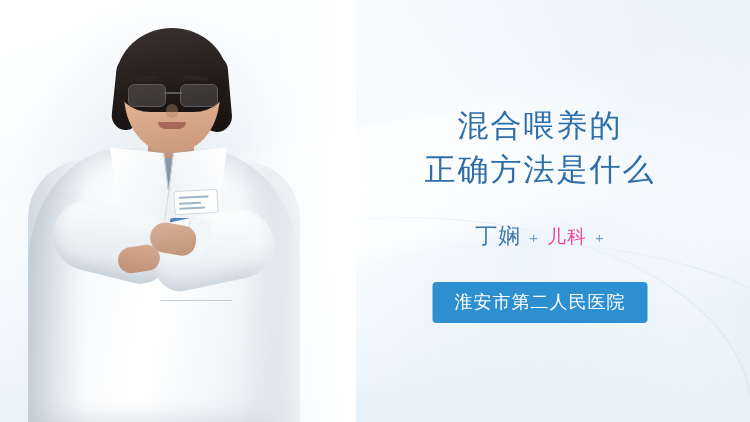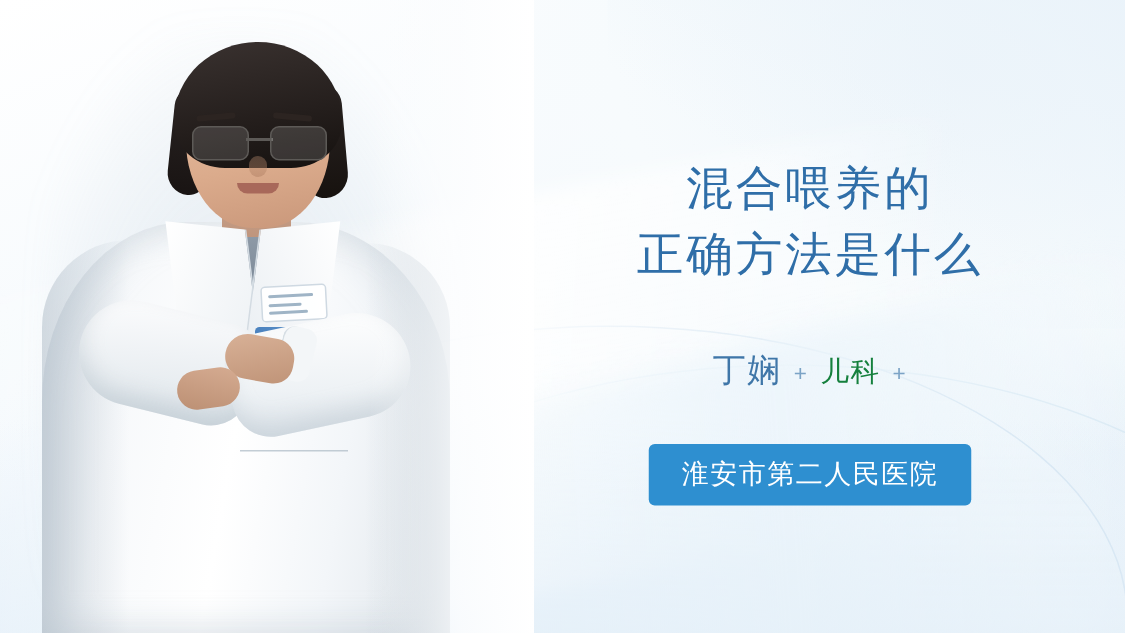--- a/index.html
+++ b/index.html
@@ -378,40 +378,40 @@
     color: #2f6ea8;
     font-size: 31px;
     line-height: 44px;
     letter-spacing: 2px;
     font-weight: 400;
     white-space: pre-line;
   }
   .credits {
     position: absolute;
     left: 0;
-    top: 232px;
+    top: 221px;
     width: 420px;
     text-align: center;
     color: #4a7fae;
     font-size: 20px;
     letter-spacing: 1px;
     display: flex;
     align-items: baseline;
     justify-content: center;
     gap: 8px;
   }
   .credits .name { font-size: 22px; color: #3f76a8; }
   .credits .sep { font-size: 15px; color: #7ba3c6; }
   .credits .dept,
-  .credits .rank { font-size: 19px; color: #15803d; }
+  .credits .rank { font-size: 19px; color: #ec4899; }
   .hospital {
     position: absolute;
     left: 50%;
     transform: translateX(-50%);
-    top: 296px;
+    top: 282px;
     background: #2e8fd0;
     color: #ffffff;
     font-size: 18px;
     letter-spacing: 1px;
     padding: 8px 22px 9px;
     border-radius: 4px;
     white-space: nowrap;
   }
 </style>
 </head>

